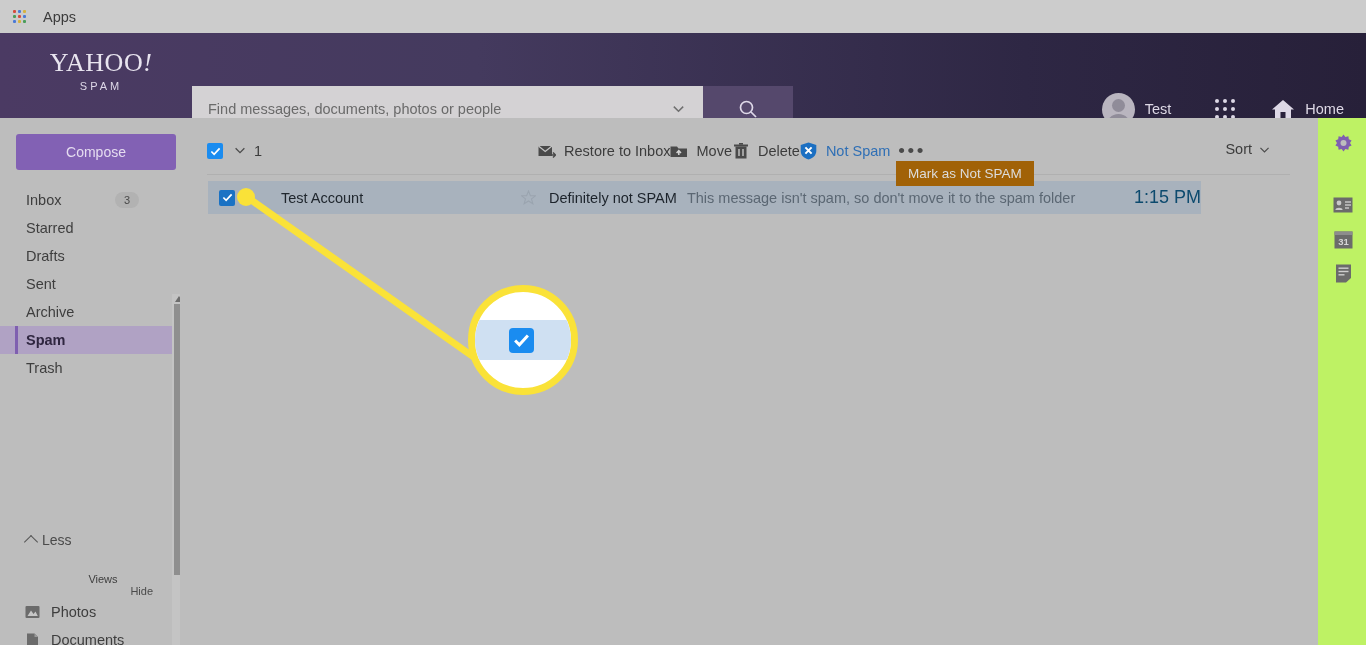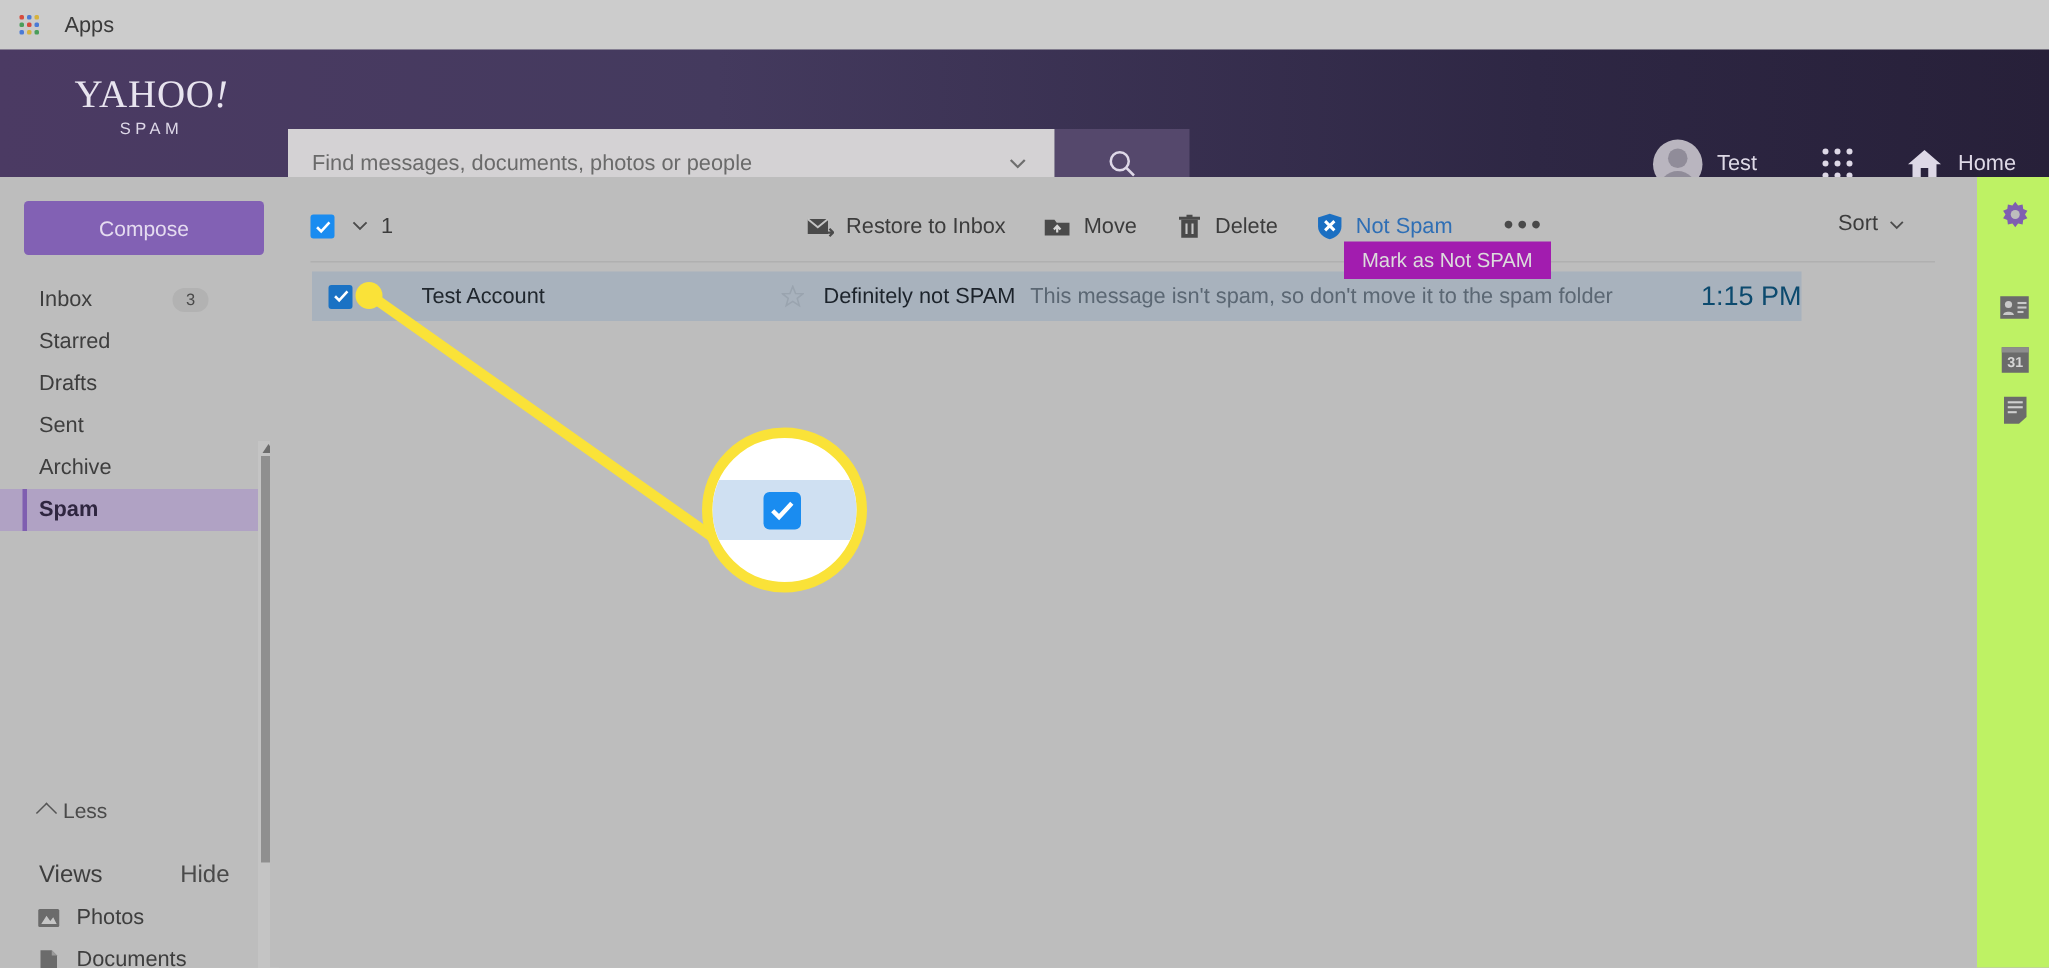--- a/index.html
+++ b/index.html
@@ -94,21 +94,21 @@
     border-radius:8px; background:#b2b2b2; color:#4a4a4a; font-size:11px;
     display:flex; align-items:center; justify-content:center; padding:0 4px;
   }
   .folder.active { background:#b0a2c4; font-weight:bold; color:#2f2640; }
   .folder.active::before { content:""; position:absolute; left:15px; top:0; width:3px; height:28px; background:#7f5fb0;}
   #less-row { position:absolute; left:26px; top:414px; font-size:14px; color:#4a4a4a; display:flex; align-items:center; gap:6px; cursor:pointer;}
   .caret-up { display:inline-block; width:9px; height:9px; border-left:1.6px solid #555; border-top:1.6px solid #555; transform: rotate(45deg); position:relative; top:2px;}
 
   #views-header {
     position:absolute; left:0; top:455px; width:180px; height:22px;
-    display:flex; align-items:center; font-size:16px; color:#3e3e3e;
+    display:flex; align-items:center; font-size:11px; color:#3e3e3e;flex-direction:column;
   }
   #views-header .vt { margin-left:26px;}
   #views-header .hide { margin-left:auto; margin-right:27px; color:#4a4a4a; cursor:pointer;}
   #views-list { position:absolute; left:0; top:480px; width:180px;}
   .view-item { height:28px; display:flex; align-items:center; padding-left:24px; font-size:14.5px; color:#3e3e3e; cursor:pointer; gap:11px;}
   .view-ico { width:16px; height:16px; display:flex; align-items:center; justify-content:center; color:#6b6b6b;}
 
   
   #side-scroll { position:absolute; left:172px; top:176px; width:14px; height:469px; background:#c4c4c4;}
   #side-scroll .thumb { position:absolute; left:2px; top:10px; width:10px; height:271px; background:#8f8f8f; }
@@ -117,21 +117,21 @@
   
   #main { position:absolute; left:180px; top:118px; width:1138px; height:527px; background:#bdbdbd;}
   #toolbar {
     position:absolute; left:27px; top:10px; width:1083px; height:46px;
     display:flex; align-items:center; border-bottom:1px solid #b0b0b0;
   }
   #tb-check { width:16px;height:16px;border-radius:2px;background:#1a8cf0;display:flex;align-items:center;justify-content:center;cursor:pointer;}
   #tb-check svg { width:11px; height:11px;}
   #tb-caret { margin-left:10px; color:#4c4c4c; font-size:12px; cursor:pointer;}
   #tb-count { margin-left:7px; font-size:14.5px; color:#3c3c3c;}
-  .tb-actions { margin-left: 276px; display:flex; align-items:center; gap:26px;justify-content:space-between;}
+  .tb-actions { margin-left: 276px; display:flex; align-items:center; justify-content:space-between;}
   .tb-btn { display:flex; align-items:center; gap:8px; font-size:14.5px; color:#3c3c3c; cursor:pointer;}
   .tb-btn.link { color:#2f6fb5;}
   .tb-ico { width:18px; height:18px; display:flex; align-items:center; justify-content:center; color:#4a4a4a;}
   #tb-more { margin-left:8px; letter-spacing:2.5px; color:#4a4a4a; font-size:19px; cursor:pointer; line-height:10px;}
   #tb-sort { position:absolute; right:19px; top:13px; font-size:14.5px; color:#3c3c3c; display:flex; align-items:center; gap:6px; cursor:pointer;}
 
   
   #msg-list { position:absolute; left:208px; top:181px; width:1102px; height:33px;}
   #msg-row {
     position:absolute; left:0; top:0; width:993px; height:33px;
@@ -148,21 +148,21 @@
   
   #right-rail { position:absolute; left:1318px; top:118px; width:48px; height:527px; background:#bef264;}
   .rail-ico { position:absolute; left:14px; width:22px; height:22px; display:flex; align-items:center; justify-content:center; cursor:pointer;}
   #rail-gear { top:15px; color:#7f5fb0;}
   #rail-contacts { top:76px; color:#6b6b6b;}
   #rail-calendar { top:110px; color:#6b6b6b;}
   #rail-notes { top:144px; color:#6b6b6b;}
 
   
   #tooltip {
-    position:absolute; left:896px; top:161px; height:25px; background:#a21caf;
+    position:absolute; left:896px; top:161px; height:25px; background:#a16207;
     color:#dcdcdc; font-size:13.5px; display:flex; align-items:center; padding:0 12px;
     white-space:nowrap;
   }
   #callout-svg { position:absolute; left:0; top:0; width:1366px; height:645px; pointer-events:none;}
   #magnifier {
     position:absolute; left:468px; top:285px; width:110px; height:110px;
     border-radius:50%; border:7px solid #fae238; background:#ffffff;
     overflow:hidden; box-sizing:border-box;
   }
   #magnifier .strip { position:absolute; left:0; top:28px; width:110px; height:40px; background:#cfe0f2;}
@@ -253,20 +253,23 @@
       <span>Drafts</span>
     </div>
     <div class="folder">
       <span>Sent</span>
     </div>
     <div class="folder">
       <span>Archive</span>
     </div>
     <div class="folder active">
       <span>Spam</span>
+    </div>
+    <div class="folder">
+      <span>Trash</span>
     </div>
   </div>
 
   <div id="less-row">
     <span class="caret-up"></span>
     <span>Less</span>
   </div>
 
   <div id="views-header">
     <span class="vt">Views</span>

